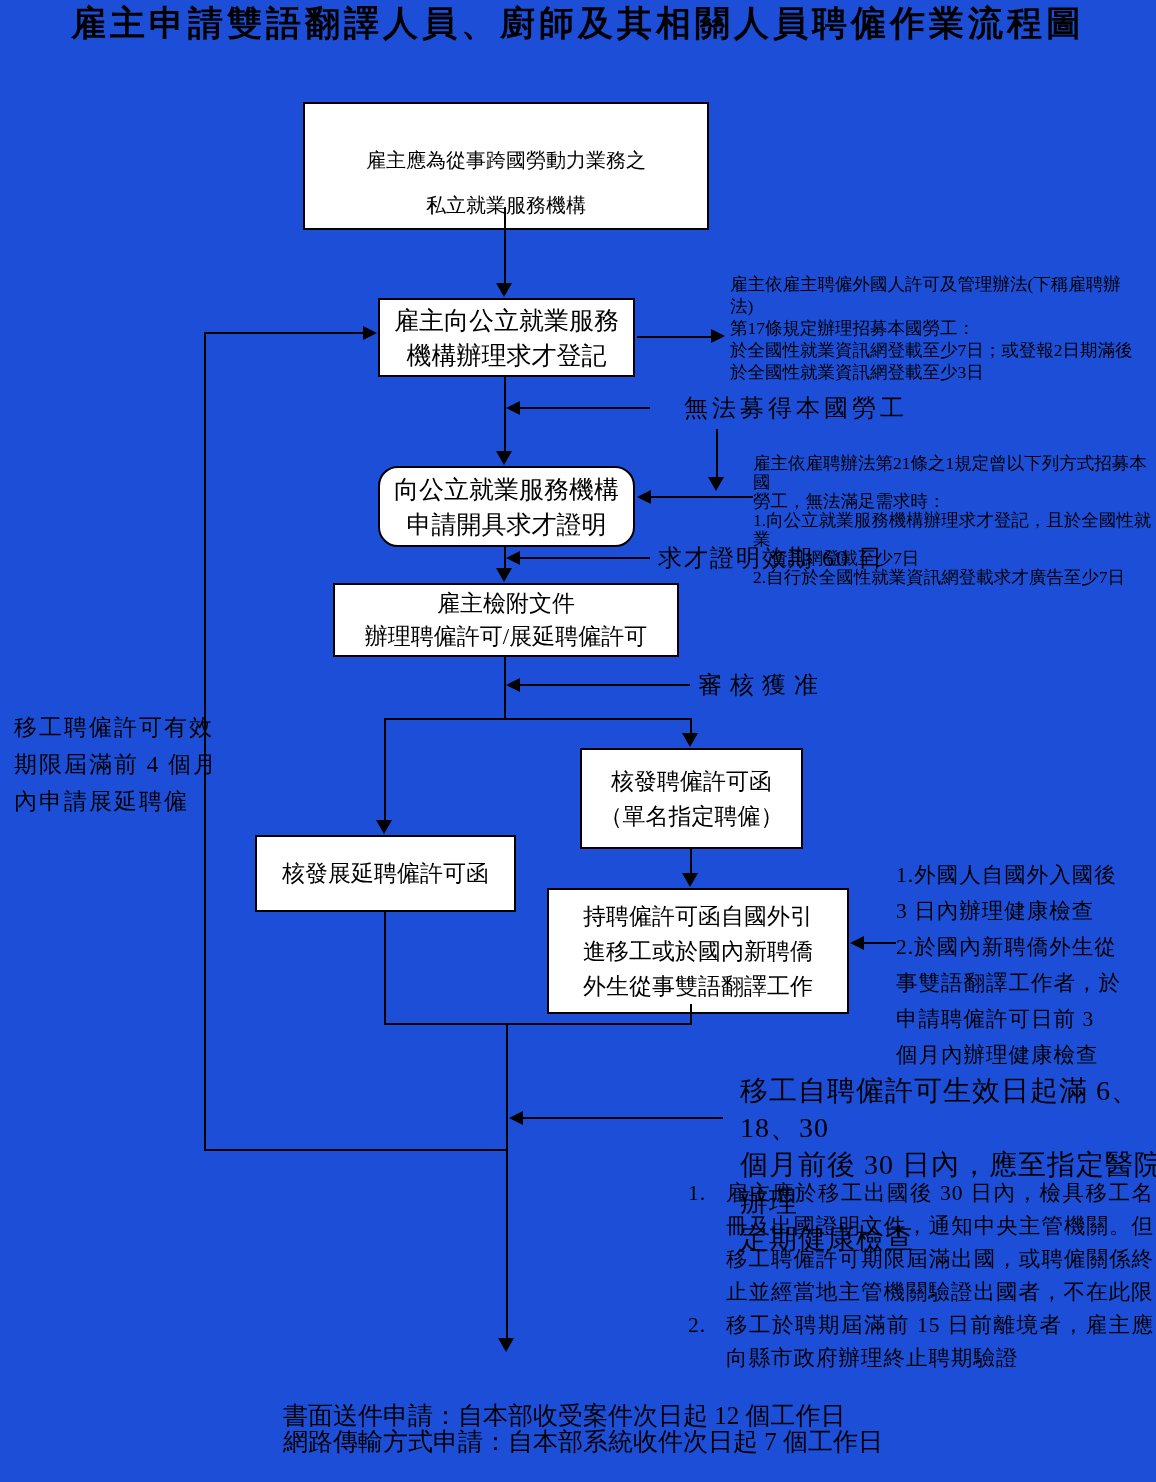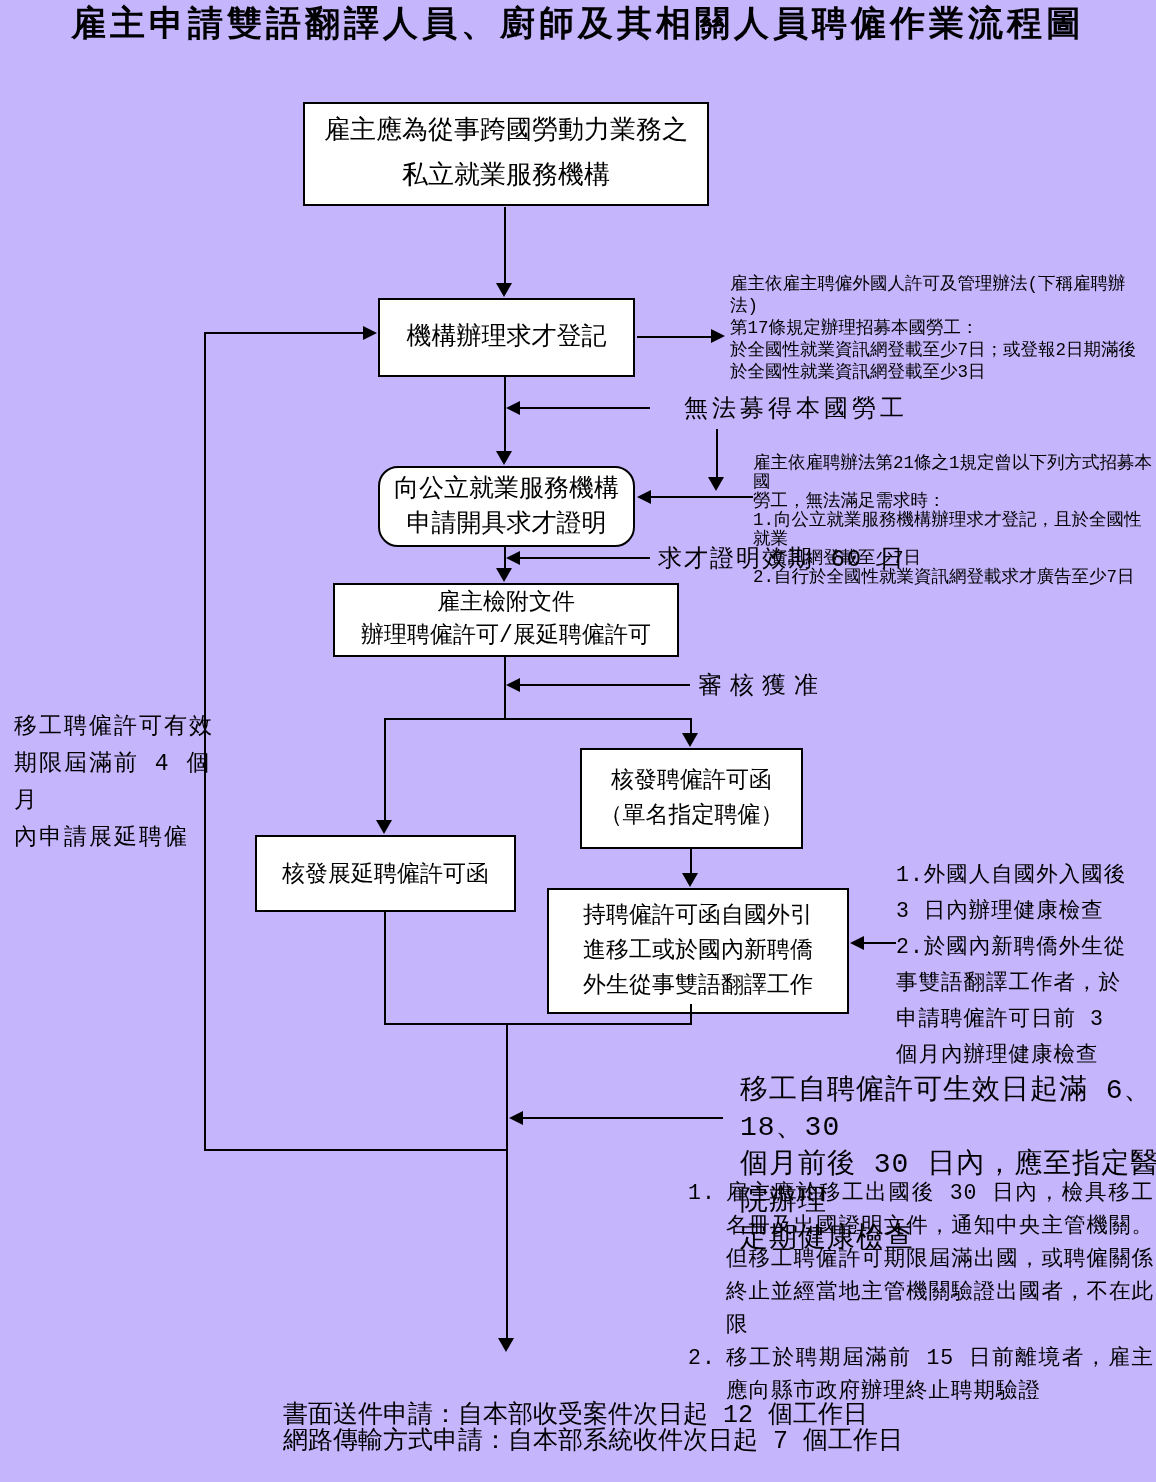--- a/index.html
+++ b/index.html
@@ -1,18 +1,18 @@
 <!DOCTYPE html>
 <html><head>
 <meta charset="utf-8">
 <style>
   html,body{margin:0;padding:0;background:#fff;}
   #canvas{
-    position:relative;width:1156px;height:1482px;background:#c4b5fd;
-    font-family:Liberation Mono, monospace;color:#000;overflow:hidden;
+    position:relative;width:1156px;height:1482px;background:#1d4ed8;
+    font-family:Liberation Serif, serif;color:#000;overflow:hidden;
   }
   .title{
     position:absolute;left:0;top:8;width:1156px;text-align:center;
     font-size:35px;font-weight:bold;letter-spacing:4px;
   }
   .box{
     position:absolute;border:2px solid #000;background:#fff;box-sizing:border-box;
     display:flex;flex-direction:column;align-items:center;justify-content:center;
     text-align:center;
   }
@@ -27,26 +27,27 @@
   .r5-no{width:38px;flex:none;}
   .r5-text{flex:1;text-align:justify;}
 </style>
 </head>
 <body>
 
 <div id="canvas">
 
   <div class="title">雇主申請雙語翻譯人員、廚師及其相關人員聘僱作業流程圖</div>
 
-  <div class="box" style="left:303px;top:102px;width:406px;height:104px;font-size:26px;line-height:45px;">
+  <div class="box" style="left:303px;top:102px;width:406px;height:128px;font-size:20px;line-height:45px;justify-content:flex-end;">
     <div>雇主應為從事跨國勞動力業務之</div>
     <div>私立就業服務機構</div>
   </div>
 
   <div class="box" style="left:378px;top:298px;width:257px;height:79px;font-size:25px;line-height:35px;">
+    <div>雇主向公立就業服務</div>
     <div>機構辦理求才登記</div>
   </div>
 
   <div class="box" style="left:378px;top:466px;width:257px;height:81px;font-size:25px;line-height:35px;border-radius:20px;">
     <div>向公立就業服務機構</div>
     <div>申請開具求才證明</div>
   </div>
 
   <div class="box" style="left:255px;top:835px;width:261px;height:77px;font-size:23px;">
     <div>核發展延聘僱許可函</div>

